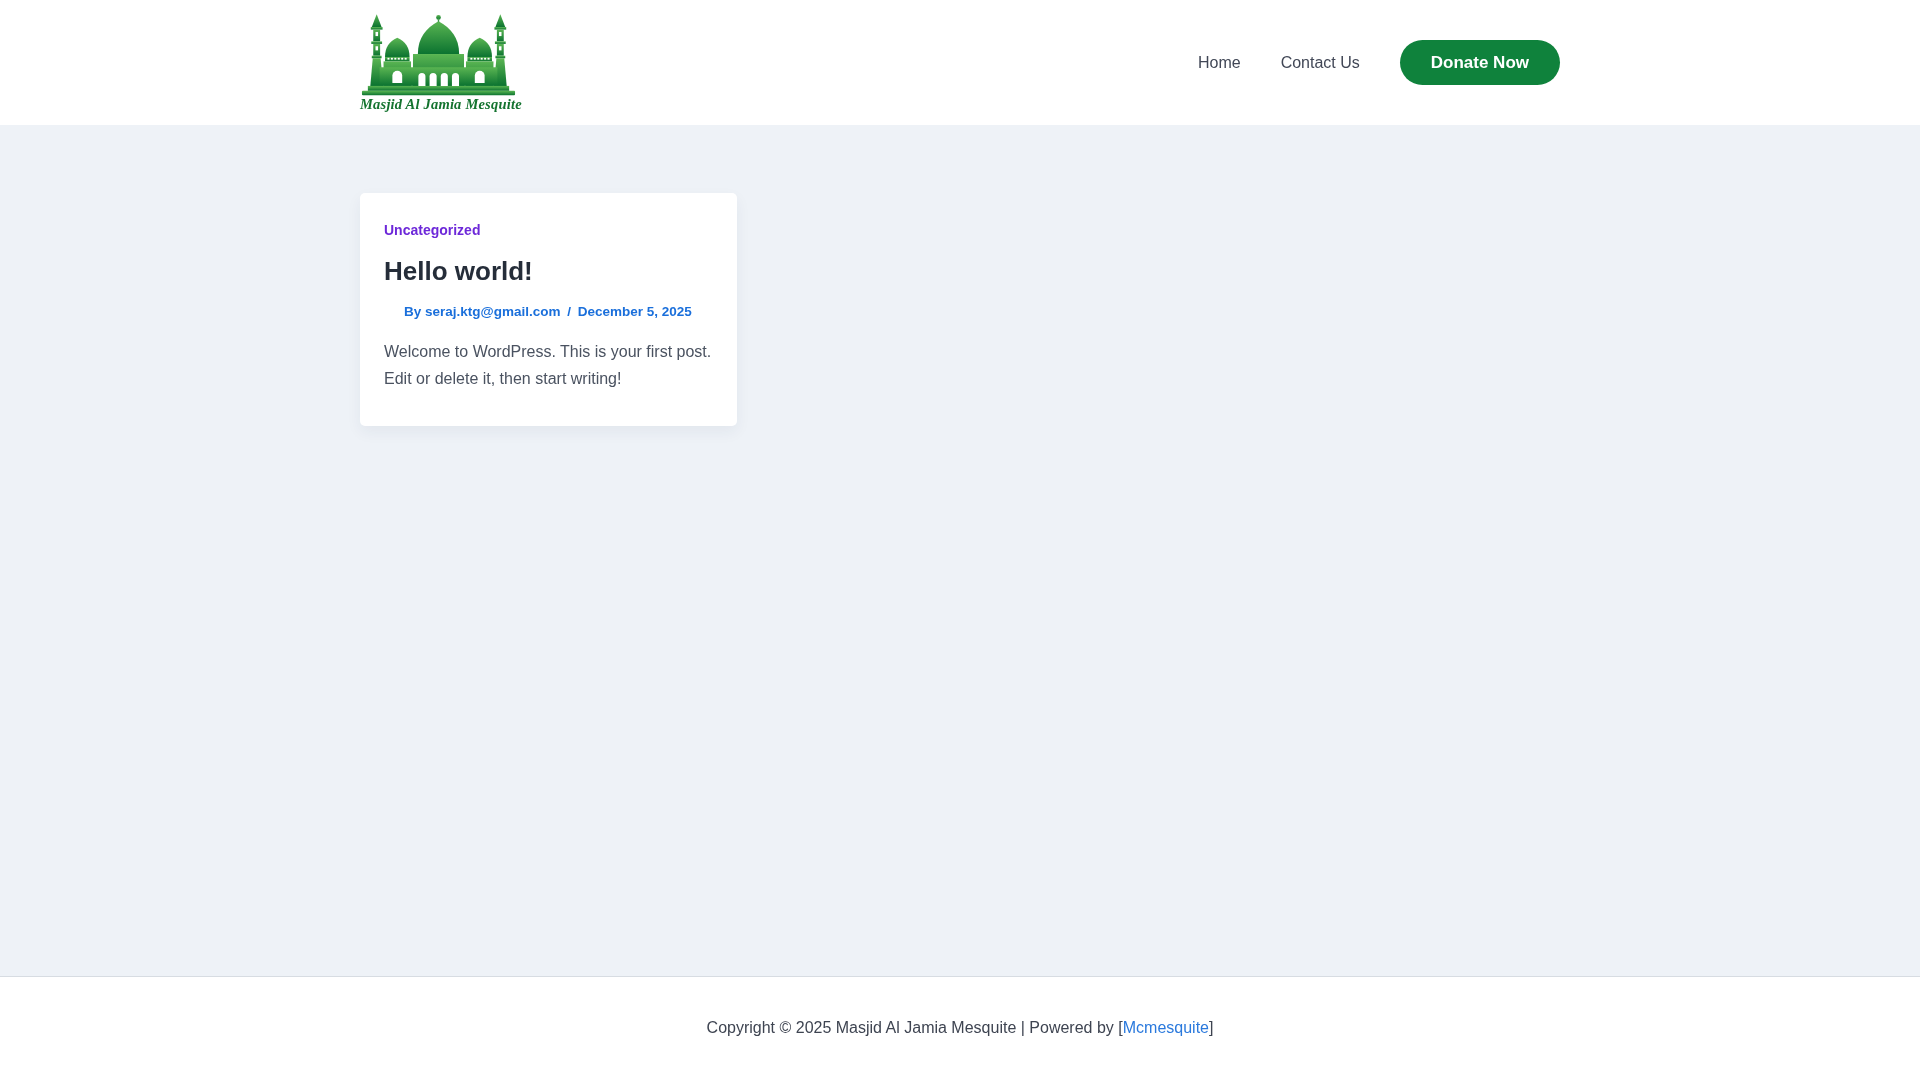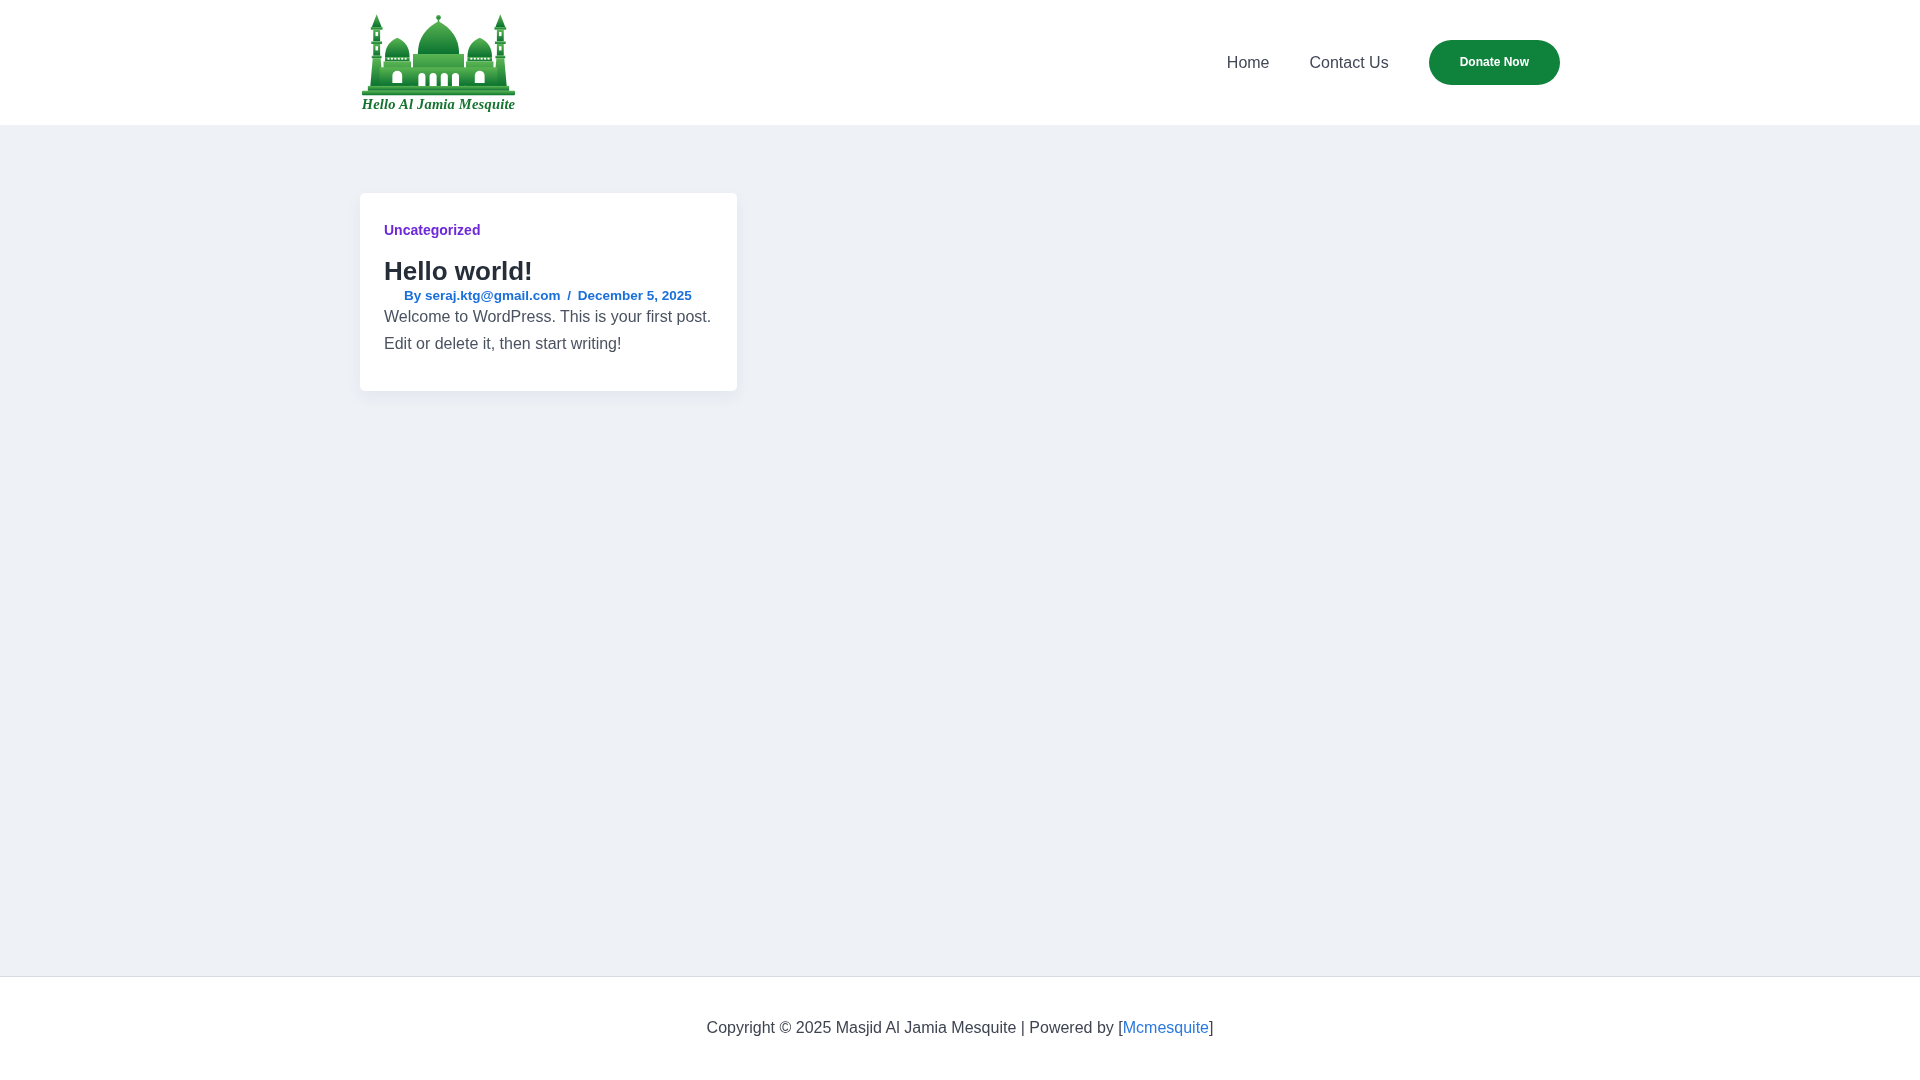--- a/index.html
+++ b/index.html
@@ -52,21 +52,21 @@
   }
   .nav-link {
     font-size: 16px;
     color: #414756;
     cursor: pointer;
   }
   .donate-btn {
     display: inline-block;
     background: #0f823c;
     color: #ffffff;
-    font-size: 12px;
+    font-size: 17px;
     font-weight: 700;
     font-family: "Liberation Sans", sans-serif;
     border: none;
     border-radius: 999px;
     padding: 14px 31px;
     cursor: pointer;
     line-height: 17px;
   }
 
   
@@ -91,29 +91,30 @@
   }
   .post-title {
     margin-top: 19px;
     font-size: 26px;
     font-weight: 700;
     line-height: 1.05;
     color: #252d39;
   }
   .post-title a { color: #252d39; }
   .post-meta {
-    margin-top: 3px;
+    margin-top: 19px;
     font-size: 13.5px;
     font-weight: 700;
     color: #1a6fdb;
     padding-left: 20px;
   }
   .post-meta a { color: #1a6fdb; }
   .post-meta .sep { margin: 0 3px; }
   .post-excerpt {
+    margin-top: 19px;
     font-size: 16px;
     line-height: 27px;
     color: #4a5260;
   }
 
   
   .site-footer {
     background: #ffffff;
     height: 102px;
     display: flex;
@@ -189,21 +190,21 @@
             <path d="M33 70 v-7.5 a5 5 0 0 1 10 0 V70 Z"></path>
             <path d="M117 70 v-7.5 a5 5 0 0 1 10 0 V70 Z"></path>
 
             <path d="M59.5 73 v-9.5 a3.6 3.6 0 0 1 7.2 0 V73 Z"></path>
             <path d="M70.9 73 v-9.5 a3.6 3.6 0 0 1 7.2 0 V73 Z"></path>
             <path d="M82.3 73 v-9.5 a3.6 3.6 0 0 1 7.2 0 V73 Z"></path>
             <path d="M93.7 73 v-9.5 a3.6 3.6 0 0 1 7.2 0 V73 Z"></path>
           </g>
         </svg>
       </span>
-      <span class="logo-title">Hello Al Jamia Mesquite</span>
+      <span class="logo-title">Masjid Al Jamia Mesquite</span>
     </a>
 
     <nav class="nav-area">
       <a class="nav-link">Home</a>
       <a class="nav-link">Contact Us</a>
       <button class="donate-btn">Donate Now</button>
     </nav>
   </div>
 </header>
 

